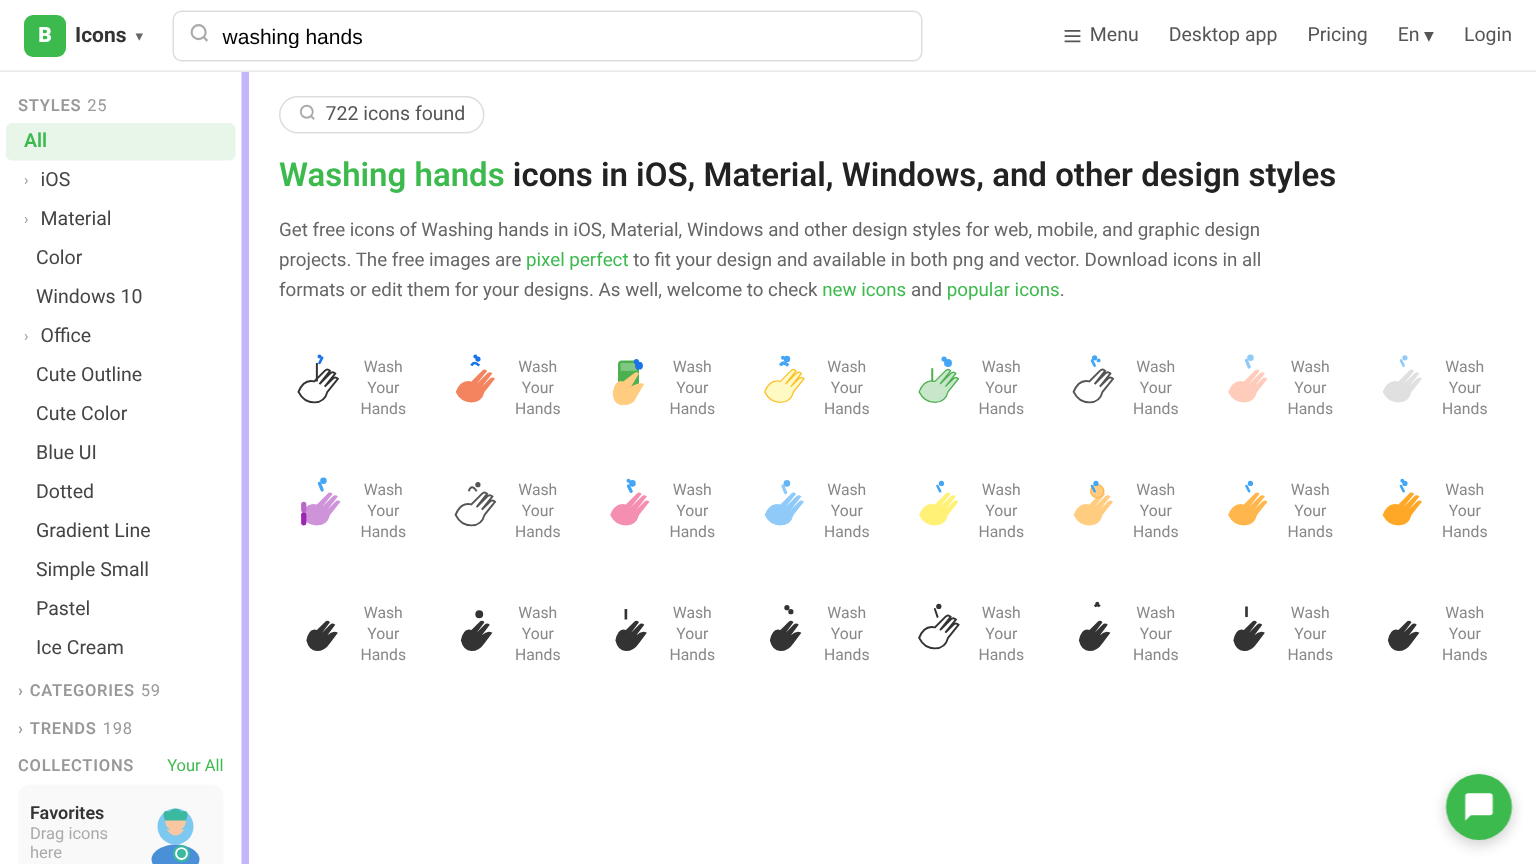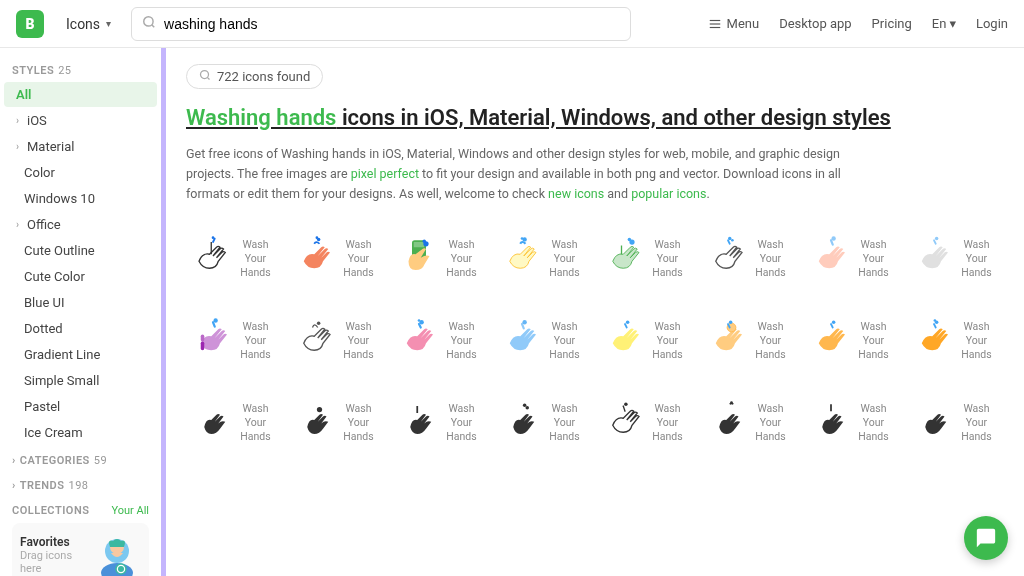--- a/index.html
+++ b/index.html
@@ -6,21 +6,21 @@
     body { font-family: -apple-system, BlinkMacSystemFont, 'Segoe UI', Roboto, sans-serif; font-size: 13px; color: #333; background: #fff; display: flex; flex-direction: column; height: 576px; overflow: hidden; }
 
     
     .top-nav {
       display: flex; align-items: center; padding: 0 16px; height: 48px;
       border-bottom: 1px solid #e8e8e8; flex-shrink: 0;
     }
     .logo-area { display: flex; align-items: center; gap: 6px; margin-right: 20px; cursor: pointer; }
     .logo-box { width: 28px; height: 28px; background: #3dba4e; border-radius: 6px; display: flex; align-items: center; justify-content: center; }
     .logo-box span { color: #fff; font-weight: 900; font-size: 14px; }
-    .logo-label { font-size: 14px; font-weight: 400; margin-left: 16px; }
+    .logo-label { font-size: 14px; font-weight: 700; }
     .logo-chevron { font-size: 10px; color: #666; }
 
     .search-bar {
       display: flex; align-items: center; border: 1px solid #ddd; border-radius: 6px;
       padding: 0 10px; height: 34px; flex: 1; max-width: 500px;
     }
     .search-bar input { border: none; outline: none; flex: 1; font-size: 14px; margin-left: 8px; }
     .search-icon-wrap { color: #aaa; }
 
     .nav-right { margin-left: auto; display: flex; align-items: center; gap: 20px; font-size: 13px; }
@@ -57,21 +57,21 @@
       display: flex; align-items: center; gap: 8px; margin-bottom: 14px;
     }
     .result-count-badge {
       display: flex; align-items: flex-end; gap: 6px;
       border: 1px solid #ddd; border-radius: 20px; padding: 4px 12px;
       font-size: 13px; color: #555;
     }
     .search-icon-sm { color: #aaa; font-size: 12px; }
 
     .page-heading { margin-bottom: 10px; }
-    .page-heading h1 { font-size: 22px; font-weight: 600; line-height: 1.4; color: #222; text-decoration: underline; }
+    .page-heading h1 { font-size: 22px; font-weight: 600; line-height: 1.4; color: #222; }
     .page-heading h1 .highlight { color: #3dba4e; }
     .page-desc { font-size: 12.5px; color: #666; line-height: 1.6; margin-bottom: 16px; max-width: 680px; }
     .page-desc a { color: #3dba4e; text-decoration: none; }
 
     
     .icon-grid { display: grid; grid-template-columns: repeat(8, 1fr); gap: 6px; }
     .icon-card {
       display: flex; flex-direction: row; align-items: center; padding: 10px 6px 8px;
       border-radius: 8px; cursor: pointer; transition: background 0.15s;
     }

